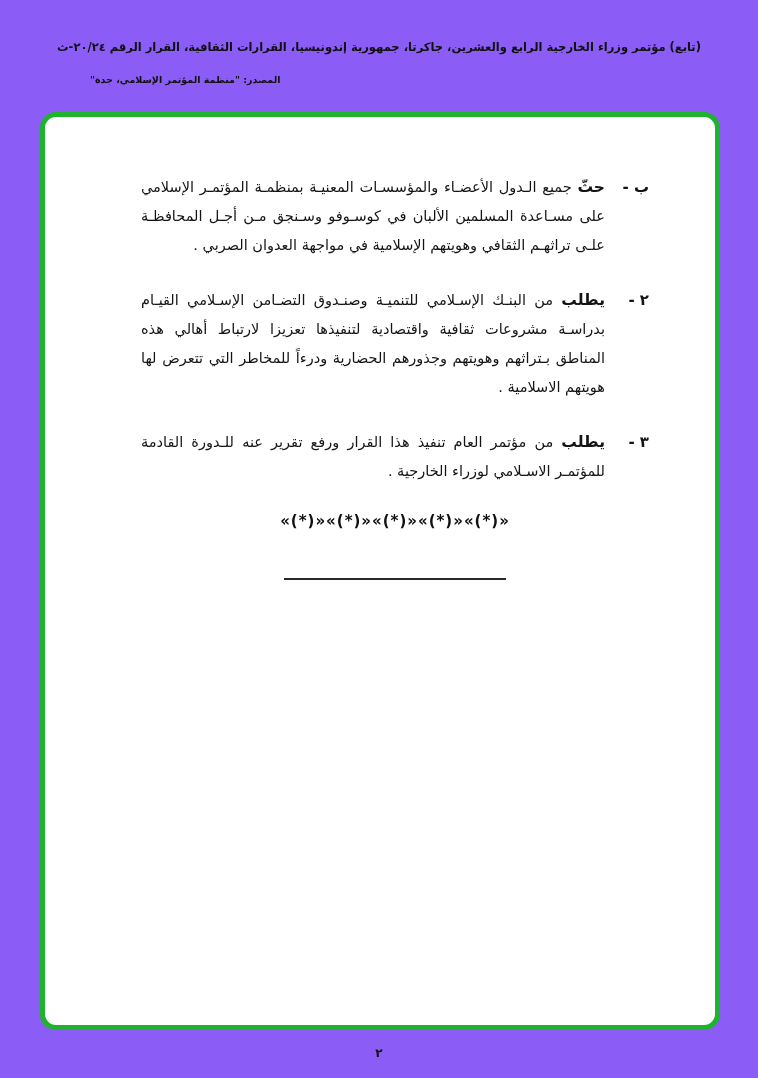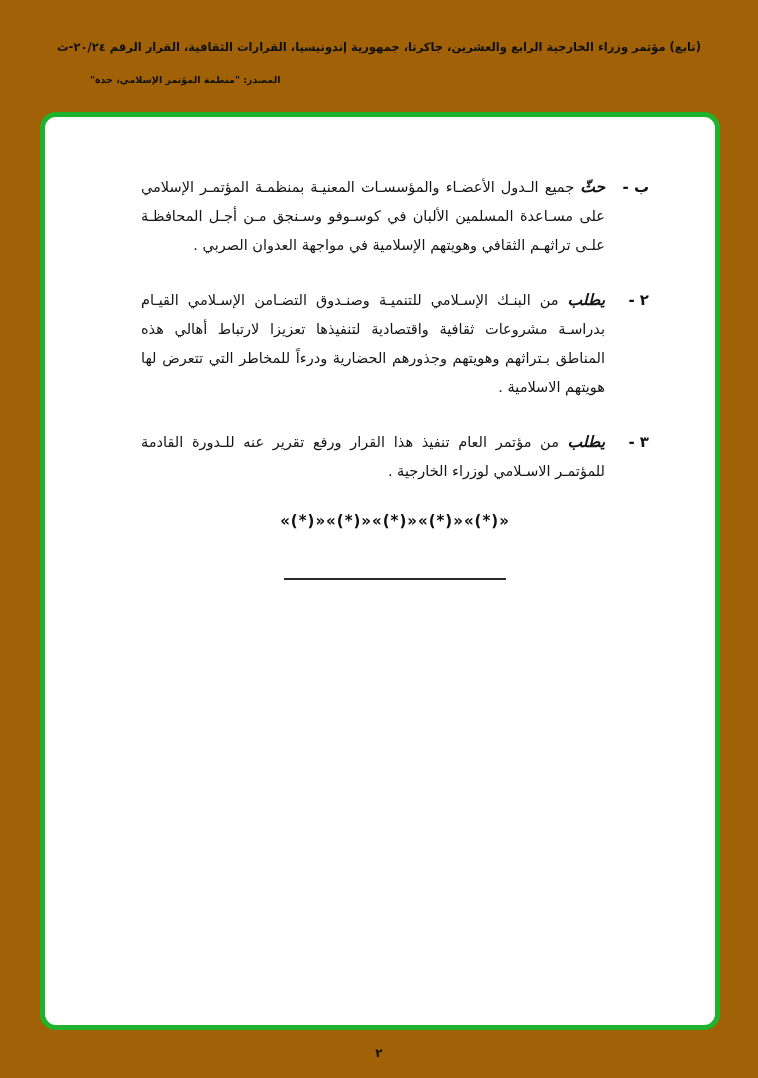--- a/index.html
+++ b/index.html
@@ -5,21 +5,21 @@
   * { margin: 0; padding: 0; box-sizing: border-box; }
   html, body {
     width: 758px; height: 1078px;
     background: #ffffff;
     font-family: "DejaVu Sans", sans-serif;
     color: #141414;
   }
   .page {
     position: relative;
     width: 758px; height: 1078px;
-    background: #a16207;
+    background: #8b5cf6;
     overflow: hidden;
   }
   .header-line1 {
     position: absolute;
     top: 40px; left: 30px; right: 30px;
     direction: rtl;
     text-align: center;
     font-weight: bold;
     font-size: 11.5px;
     letter-spacing: 0.2px;
@@ -59,21 +59,20 @@
   }
   .item-text {
     flex: 1;
     font-size: 14.5px;
     line-height: 29px;
     text-align: justify;
   }
   .lead {
     font-weight: bold;
     font-size: 15.5px;
-    font-style: italic;
   }
   .ornament {
     direction: rtl;
     text-align: center;
     font-size: 15px;
     font-weight: bold;
     letter-spacing: 1px;
     margin-top: 4px;
     color: #101010;
   }

